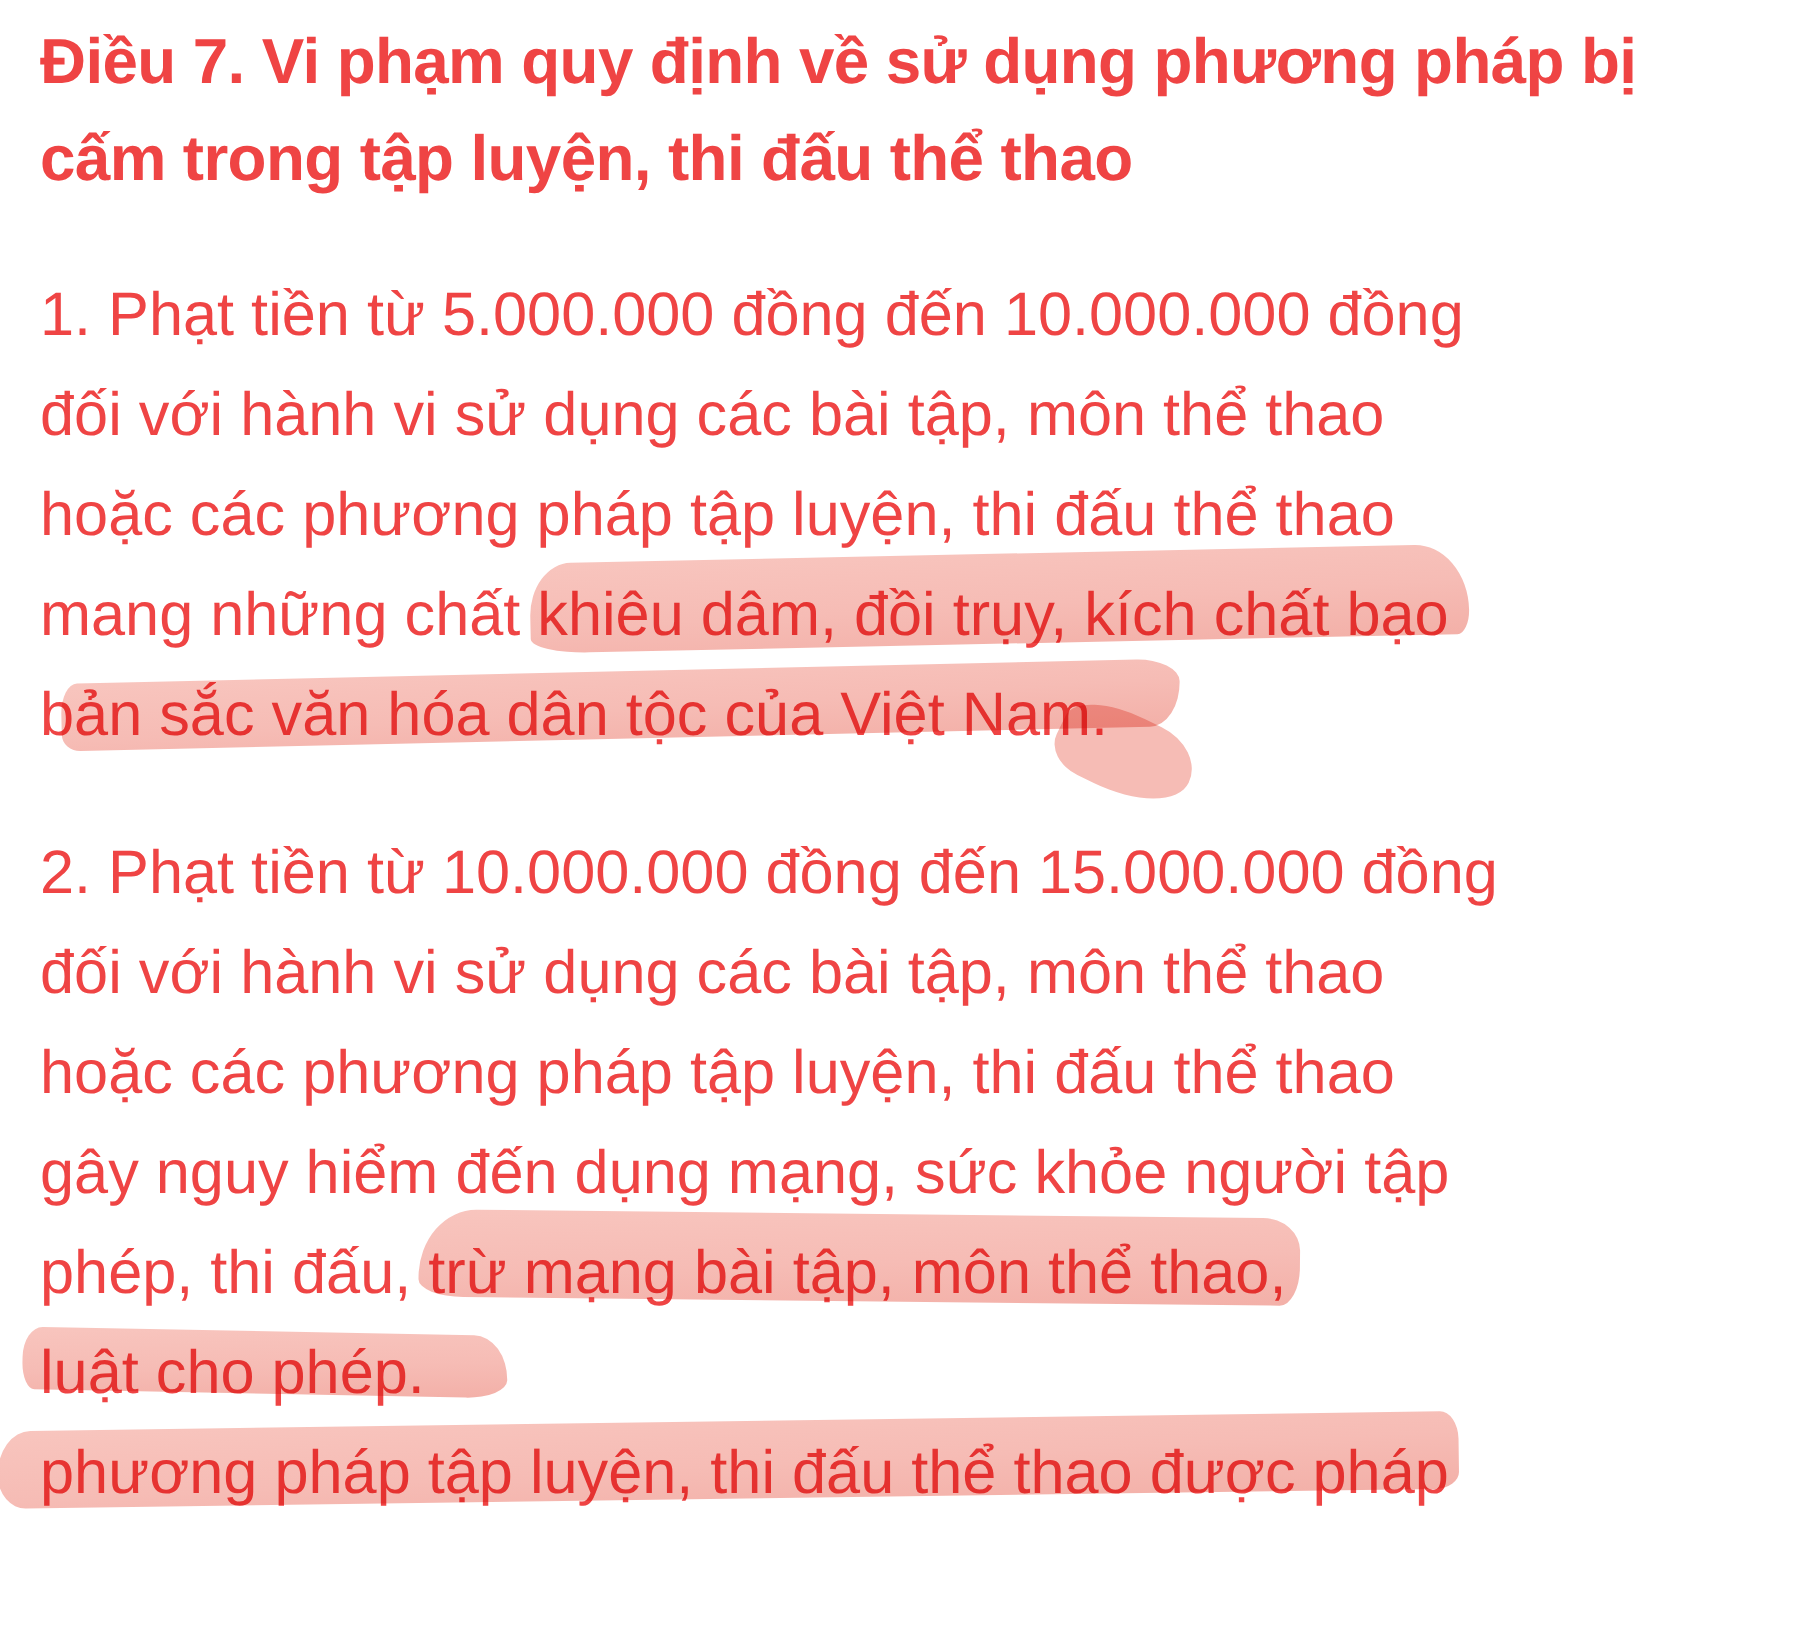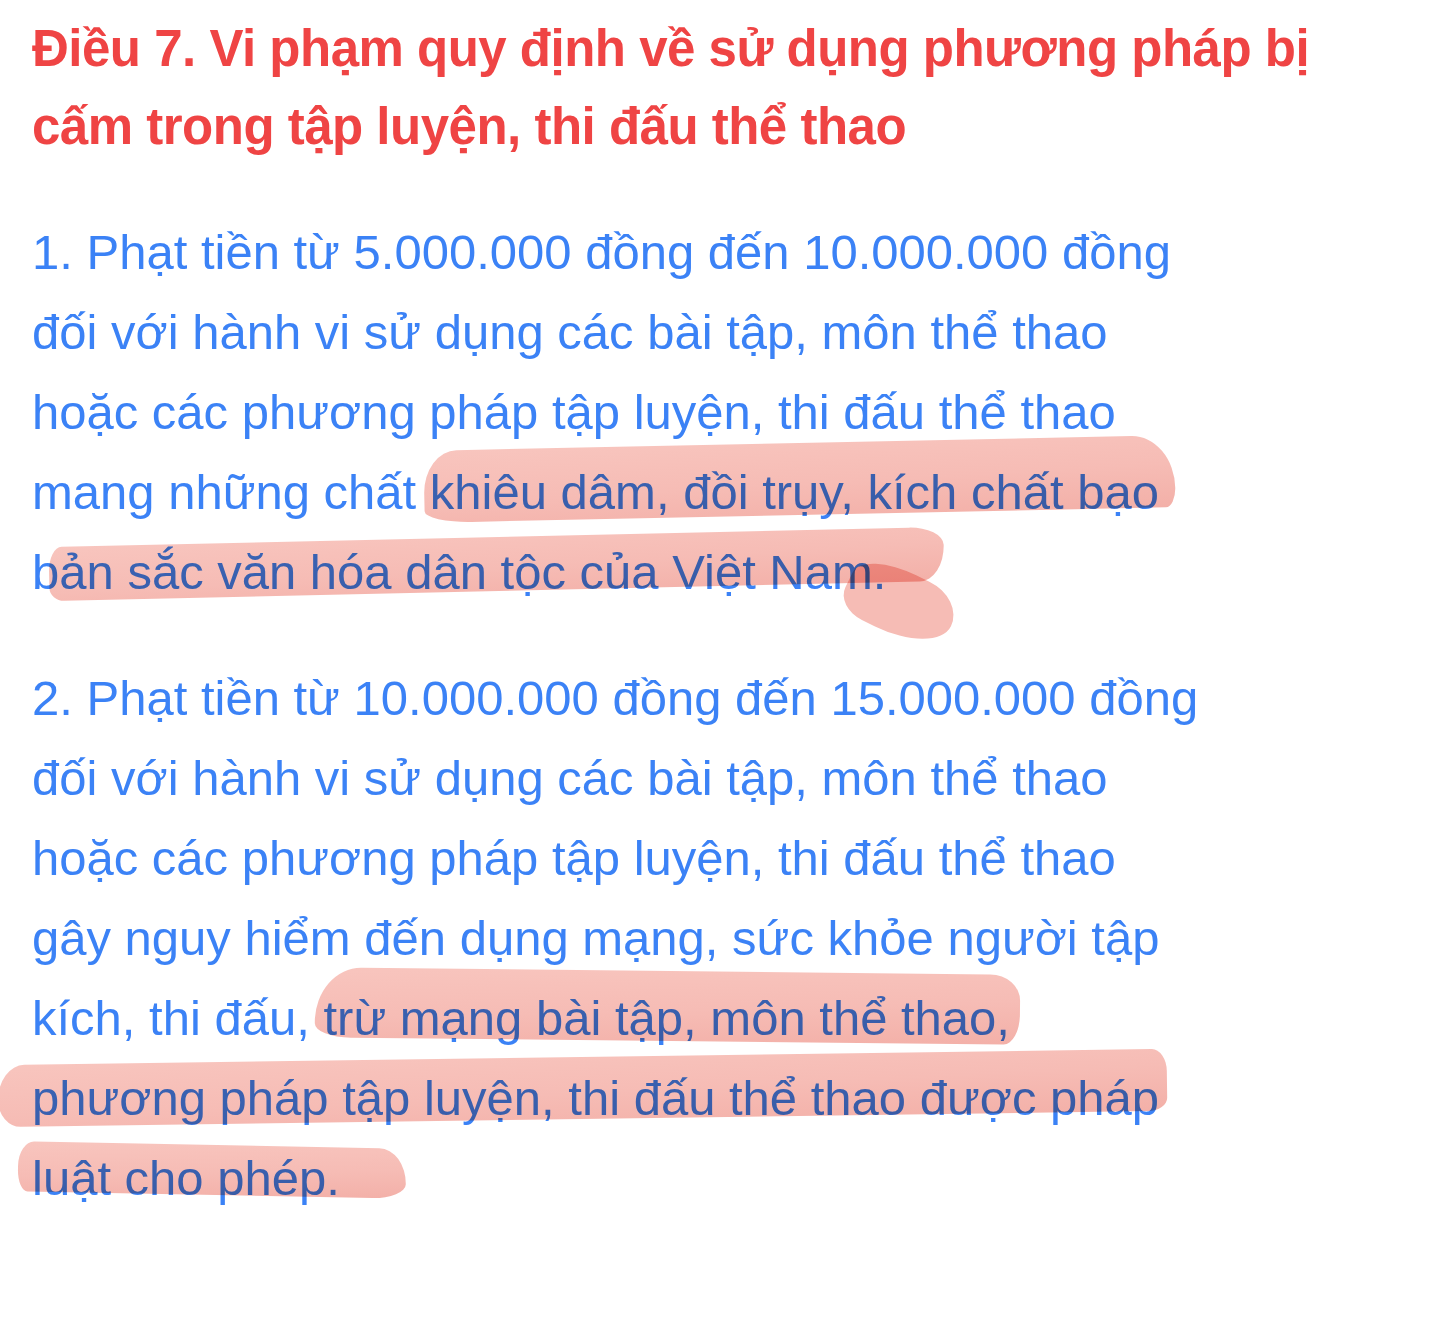--- a/index.html
+++ b/index.html
@@ -23,21 +23,21 @@
     line-height: 78px;
     letter-spacing: -0.5px;
     white-space: nowrap;
   }
   .para {
     margin-top: 46px;
   }
   .ln {
     font-size: 49px;
     line-height: 80px;
-    color: #3b82f6;
+    color: #ef4444;
     white-space: nowrap;
   }
   .seg {
     position: relative;
   }
   
   .hl::before {
     content: "";
     position: absolute;
     z-index: 1;
@@ -121,18 +121,18 @@
     <div class="ln"><span class="seg">hoặc các phương pháp tập luyện, thi đấu thể thao</span></div>
     <div class="ln"><span class="seg">mang những chất </span><span class="seg hl h-a">khiêu dâm, đồi trụy, kích chất bạo</span></div>
     <div class="ln"><span class="seg">b</span><span class="seg hl h-c">ản sắc văn hóa dân tộc của Việt Nam.</span></div>
   </section>
 
   <section class="para">
     <div class="ln"><span class="seg">2. Phạt tiền từ 10.000.000 đồng đến 15.000.000 đồng</span></div>
     <div class="ln"><span class="seg">đối với hành vi sử dụng các bài tập, môn thể thao</span></div>
     <div class="ln"><span class="seg">hoặc các phương pháp tập luyện, thi đấu thể thao</span></div>
     <div class="ln"><span class="seg">gây nguy hiểm đến dụng mạng, sức khỏe người tập</span></div>
-    <div class="ln"><span class="seg">kích, thi đấu, </span><span class="seg hl h-d">trừ mạng bài tập, môn thể thao,</span></div>
+    <div class="ln"><span class="seg">phép, thi đấu, </span><span class="seg hl h-d">trừ mạng bài tập, môn thể thao,</span></div>
+    <div class="ln"><span class="seg hl h-f">luật cho phép.</span></div>
     <div class="ln"><span class="seg hl h-e">phương pháp tập luyện, thi đấu thể thao được pháp</span></div>
-    <div class="ln"><span class="seg hl h-f">luật cho phép.</span></div>
   </section>
 
 </main>
 
 </body></html>

